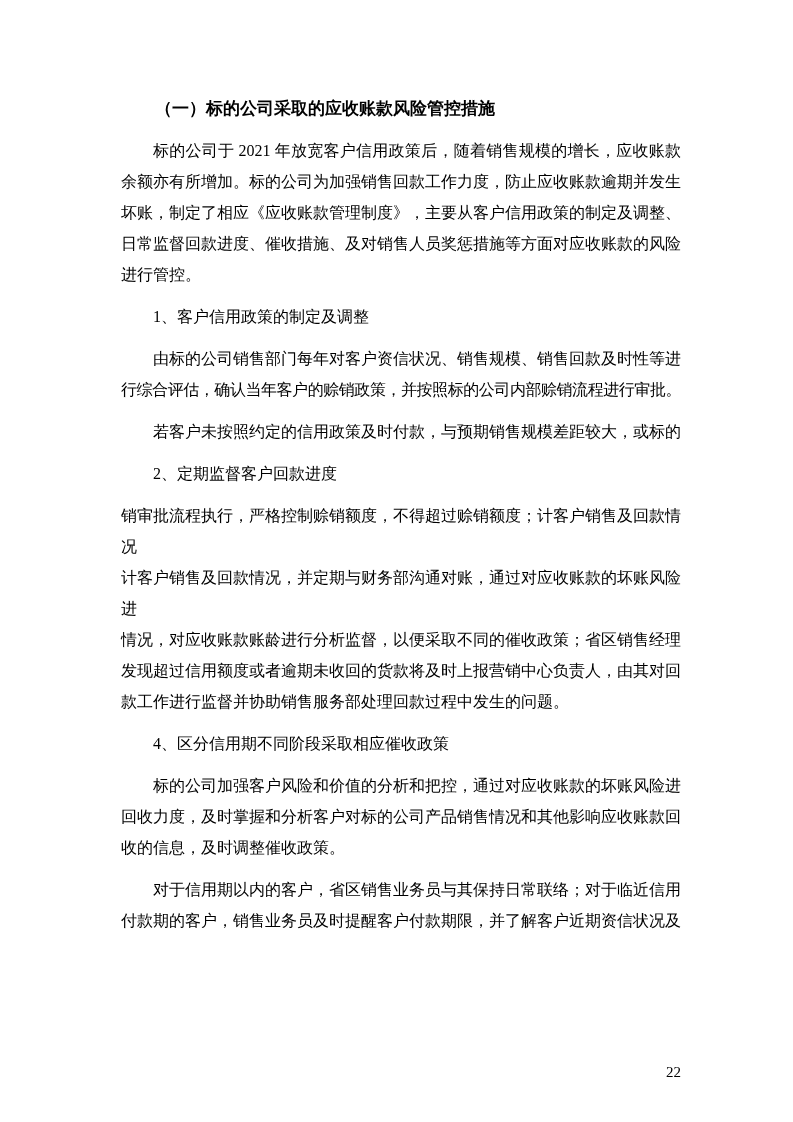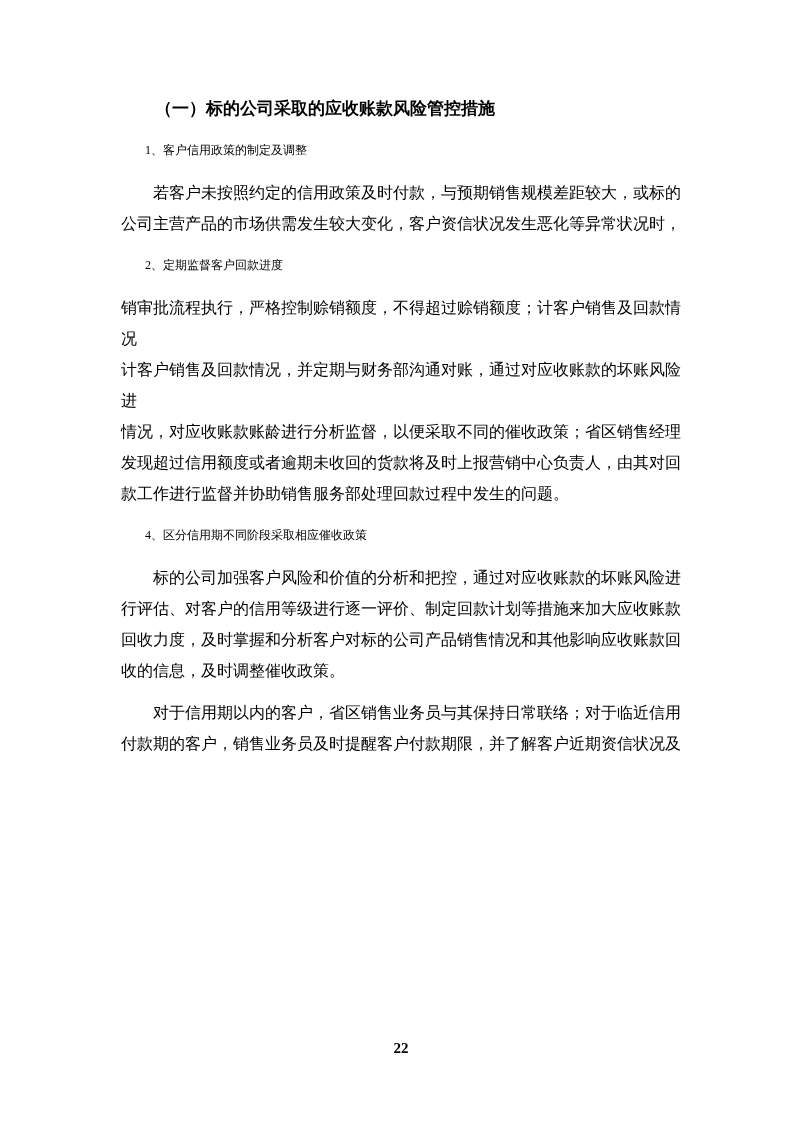--- a/index.html
+++ b/index.html
@@ -24,66 +24,75 @@
     font-size: 16px;
   }
   .block { margin-bottom: 11px; }
   .heading1 {
     font-weight: bold;
     font-size: 17px;
     line-height: 31px;
     text-indent: 2em;
   }
   .heading2 {
-    font-size: 12px;
+    font-size: 16px;
     line-height: 31px;
     text-indent: 2em;
   }
   .line {
     line-height: 31px;
     text-align: justify;
     text-align-last: justify;
     text-justify: inter-character;
   }
   .line.first { text-indent: 2em; }
   .line.last { text-align-last: left; }
   .page-number {
     position: absolute;
     left: 121px;
-    top: 1038px;
+    top: 1062px;
     width: 560px;
-    text-align: center;
+    text-align: right;
     font-size: 15px;
-    font-weight: bold;
+    font-weight: normal;
     line-height: 20px;
   }
 </style>
 </head>
 <body>
 
 <div class="page">
   <div class="doc-content">
       <div class="block heading1">（一）标的公司采取的应收账款风险管控措施</div>
+      <div class="block paragraph">
+        <div class="line first" style="">标的公司于 2021 年放宽客户信用政策后，随着销售规模的增长，应收账款</div>
+        <div class="line" style="">余额亦有所增加。标的公司为加强销售回款工作力度，防止应收账款逾期并发生</div>
+        <div class="line" style="">坏账，制定了相应《应收账款管理制度》，主要从客户信用政策的制定及调整、</div>
+        <div class="line" style="">日常监督回款进度、催收措施、及对销售人员奖惩措施等方面对应收账款的风险</div>
+        <div class="line last" style="">进行管控。</div>
+      </div>
       <div class="block heading2">1、客户信用政策的制定及调整</div>
       <div class="block paragraph">
+        <div class="line first" style="">由标的公司销售部门每年对客户资信状况、销售规模、销售回款及时性等进</div>
+        <div class="line last" style="white-space: nowrap; letter-spacing: -0.444444px;">行综合评估，确认当年客户的赊销政策，并按照标的公司内部赊销流程进行审批。</div>
+      </div>
+      <div class="block paragraph">
         <div class="line first" style="">若客户未按照约定的信用政策及时付款，与预期销售规模差距较大，或标的</div>
-        <div class="line" style="">公司主营产品的市场供需发生较大变化，客户资信状况发生恶化等异常状况时，</div>
       </div>
       <div class="block heading2">2、定期监督客户回款进度</div>
       <div class="block paragraph">
         <div class="line" style="">销审批流程执行，严格控制赊销额度，不得超过赊销额度；计客户销售及回款情况</div>
         <div class="line" style="">计客户销售及回款情况，并定期与财务部沟通对账，通过对应收账款的坏账风险进</div>
         <div class="line" style="">情况，对应收账款账龄进行分析监督，以便采取不同的催收政策；省区销售经理</div>
         <div class="line" style="">发现超过信用额度或者逾期未收回的货款将及时上报营销中心负责人，由其对回</div>
         <div class="line last" style="">款工作进行监督并协助销售服务部处理回款过程中发生的问题。</div>
       </div>
       <div class="block heading2">4、区分信用期不同阶段采取相应催收政策</div>
       <div class="block paragraph">
         <div class="line first" style="">标的公司加强客户风险和价值的分析和把控，通过对应收账款的坏账风险进</div>
-        <div class="line" style="">行评估、对客户的信用等级进行逐一评价、制定回款计划等措施来加大应收账款</div>
         <div class="line" style="">回收力度，及时掌握和分析客户对标的公司产品销售情况和其他影响应收账款回</div>
         <div class="line last" style="">收的信息，及时调整催收政策。</div>
       </div>
       <div class="block paragraph">
         <div class="line first" style="">对于信用期以内的客户，省区销售业务员与其保持日常联络；对于临近信用</div>
         <div class="line last" style="">付款期的客户，销售业务员及时提醒客户付款期限，并了解客户近期资信状况及</div>
       </div>
     </div>
   <div class="page-number">22</div>
 </div>

